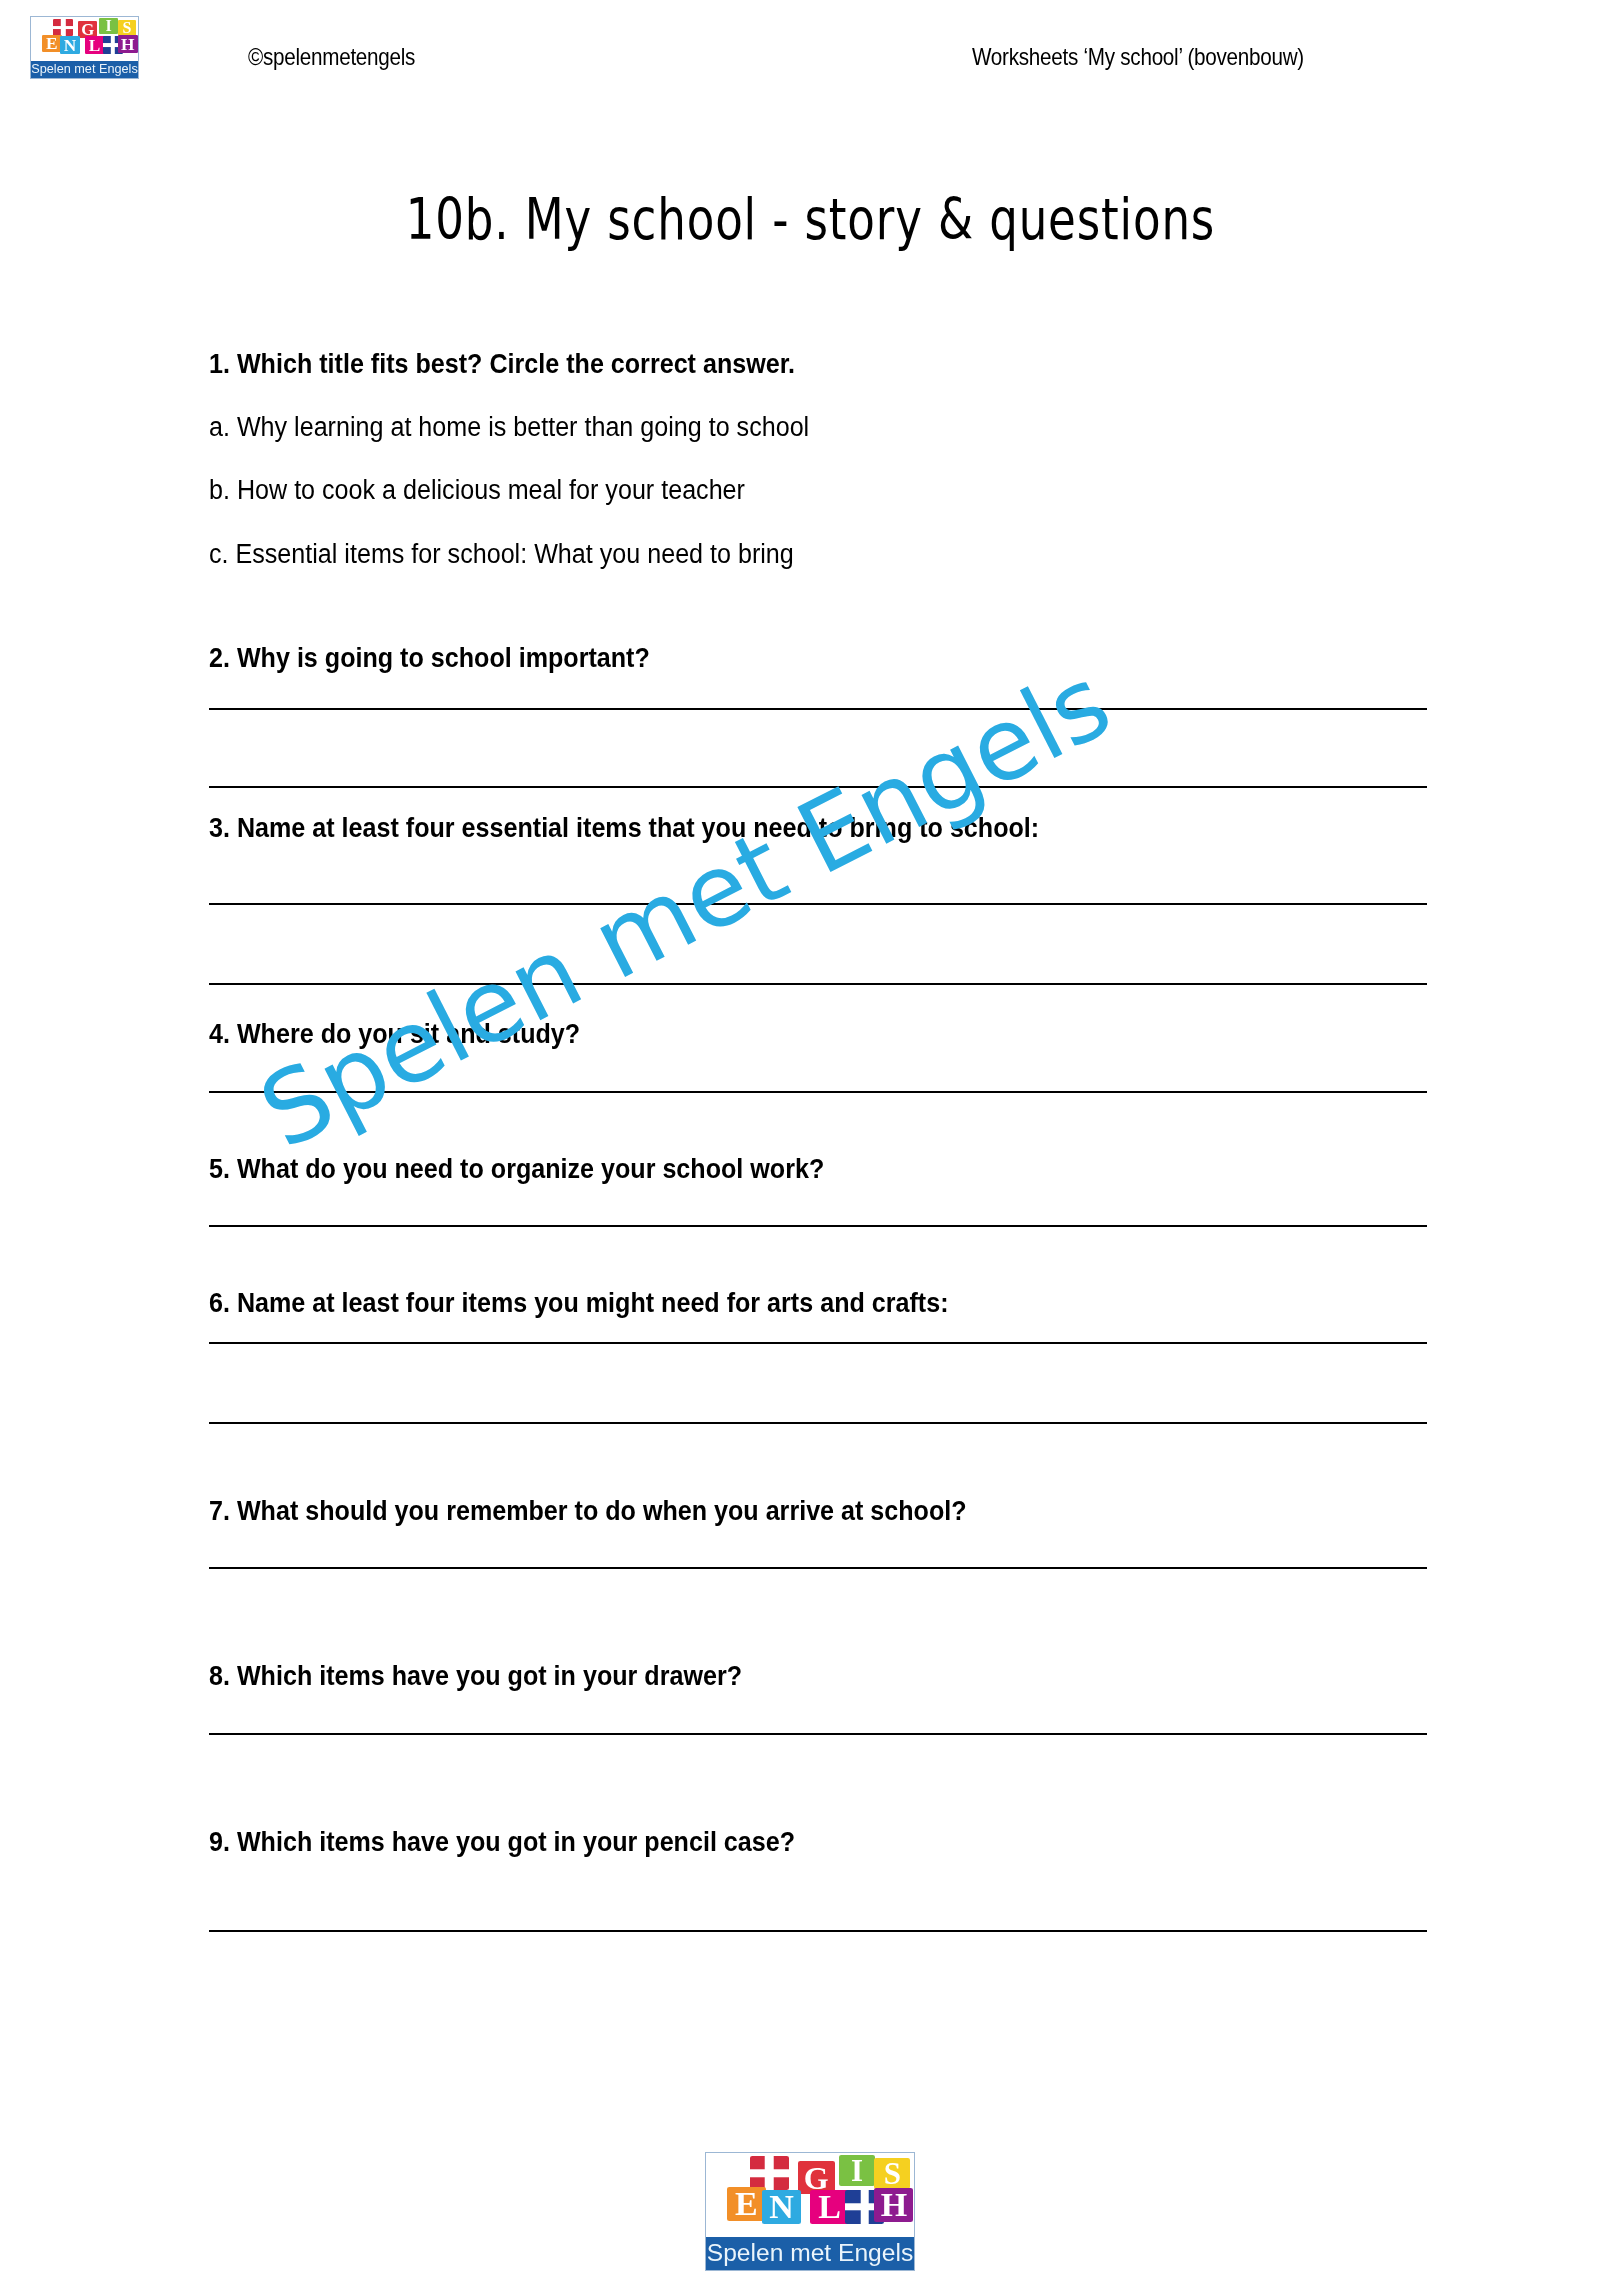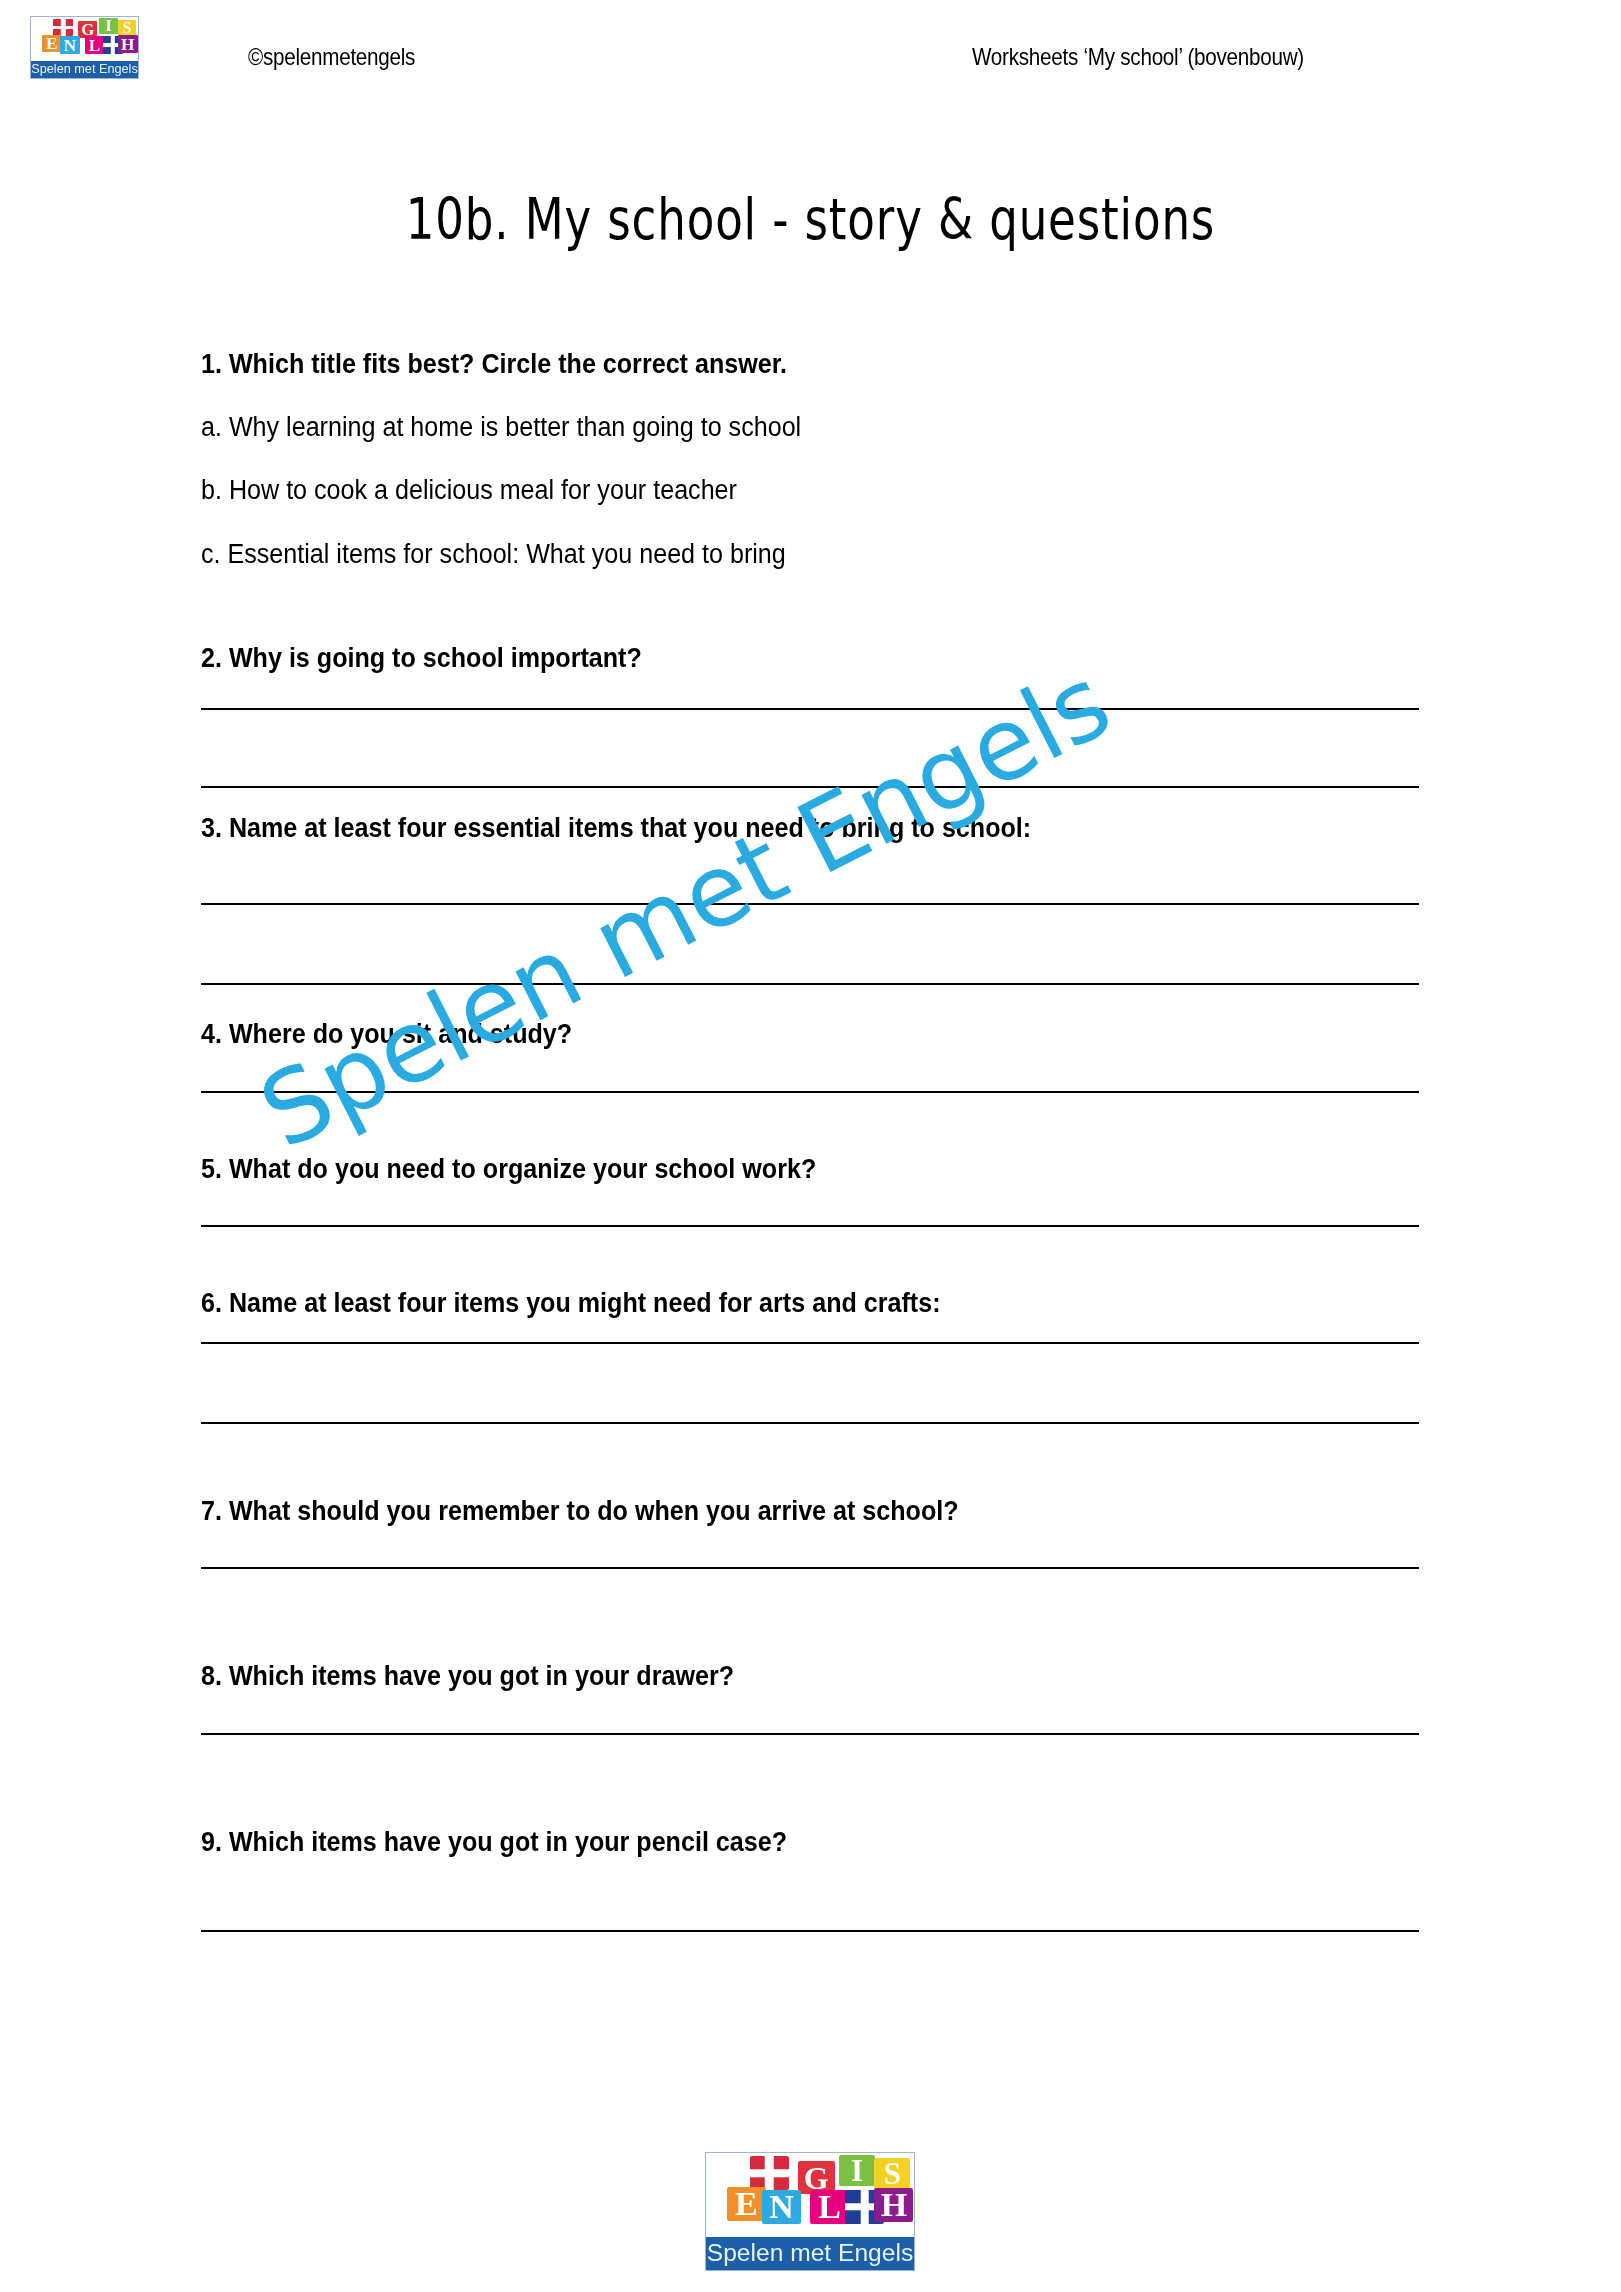--- a/index.html
+++ b/index.html
@@ -143,21 +143,21 @@
     font-weight: 400;
     color: #000000;
     letter-spacing: 0.9px;
     transform: scaleY(1.18) scaleX(0.94);
     transform-origin: center top;
   }
 
   
   .content {
     position: absolute;
-    left: 8px;
+    left: 16px;
     top: 0;
     width: 1406px;
     height: 2293px;
   }
   .q {
     position: absolute;
     left: 193px;
     font-size: 27px;
     font-weight: 700;
     color: #000000;

